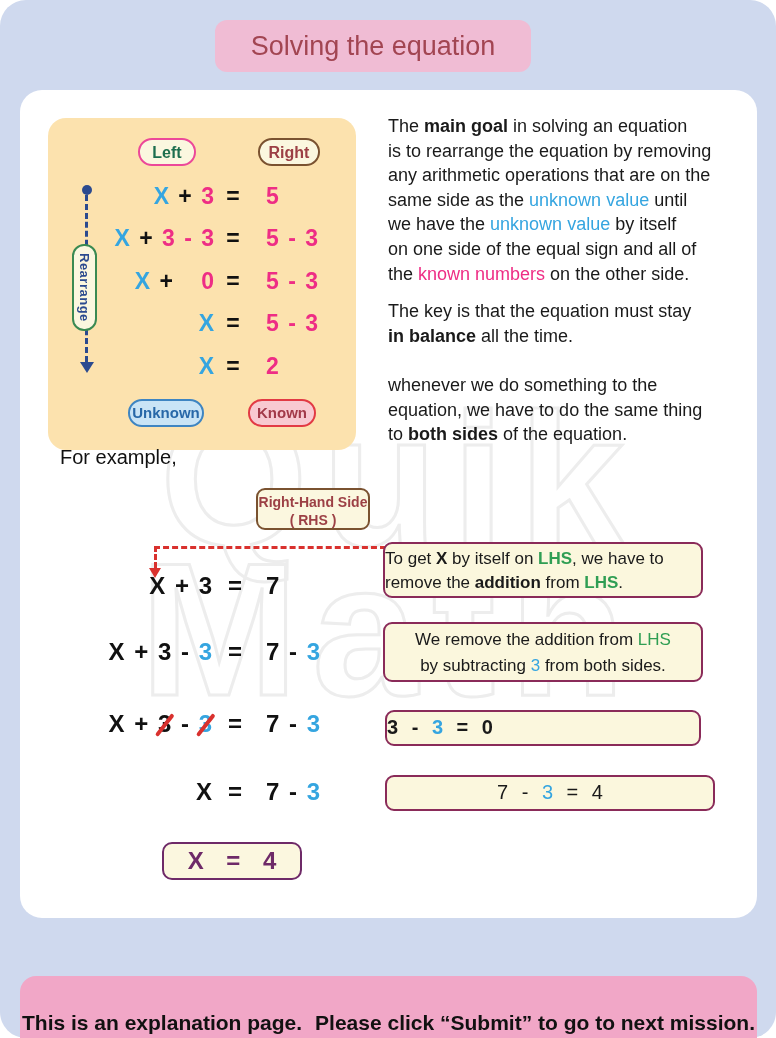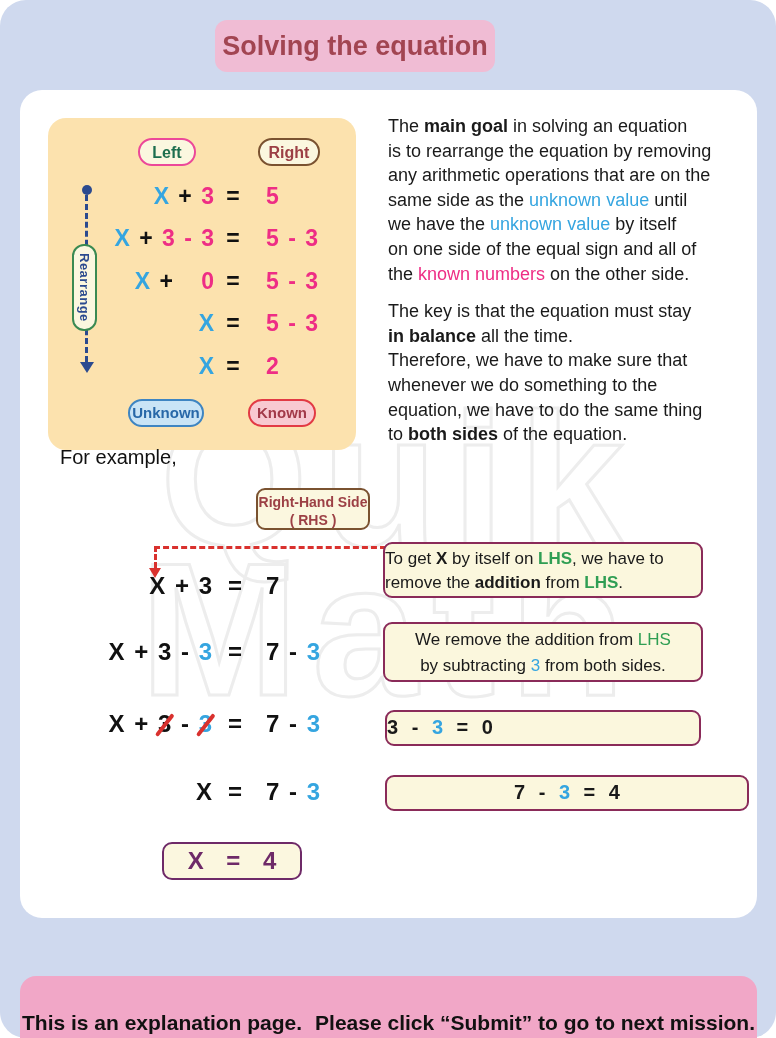--- a/index.html
+++ b/index.html
@@ -10,22 +10,22 @@
     --maroon:#9c4045;
     --purple:#6e2a68;
     --callout:#8a2b59;
     --red:#d9312e;
     --navy:#2b4a8f;
     --cream:#fbf7df;
   }
   *{box-sizing:border-box;margin:0;padding:0}
   html,body{width:776px;height:1038px;background:#fff;font-family:"Liberation Sans",sans-serif;overflow:hidden}
   .bg{position:absolute;left:0;top:0;width:776px;height:1038px;background:#cfd9ee;border-radius:26px}
-  .title-box{position:absolute;left:215px;top:20px;width:280px;height:52px;background:#f0bcd4;border-radius:12px;
-    color:#a24552;font-size:27px;font-weight:700;text-align:center;line-height:52px}
+  .title-box{position:absolute;left:215px;top:20px;width:316px;height:52px;background:#f0bcd4;border-radius:12px;
+    color:#a24552;font-size:27px;font-weight:400;text-align:center;line-height:52px}
   .main{position:absolute;left:20px;top:90px;width:737px;height:828px;background:#fff;border-radius:22px;overflow:hidden}
   .wm{position:absolute;font-size:190px;font-weight:700;letter-spacing:14px;color:transparent;
     -webkit-text-stroke:3px #ededed;z-index:0;pointer-events:none}
   .wm1{left:140px;top:280px}
   .wm2{left:120px;top:430px}
 
   
   .orange{position:absolute;left:28px;top:28px;width:308px;height:332px;background:#fce2ae;border-radius:18px;z-index:1}
   .pillbadge{position:absolute;border-radius:14px;background:var(--cream);text-align:center;font-weight:700}
   .badge-left{left:90px;top:20px;width:58px;height:28px;border:2px solid #ec4899;color:var(--green-dark);font-size:16px;line-height:25px}
@@ -64,21 +64,21 @@
   .ex-a{top:482px}.ex-b{top:548px}.ex-c{top:620px}.ex-d{top:688px}
   .result-box{position:absolute;left:142px;top:752px;width:140px;height:38px;background:var(--cream);
     border:2.5px solid var(--purple);border-radius:10px;color:var(--purple);font-size:24px;font-weight:700;
     text-align:center;line-height:34px;word-spacing:16px;z-index:1}
 
   
   .callout{position:absolute;background:#fbf7dd;border:2.5px solid var(--callout);border-radius:9px;color:#1a1a1a;z-index:1}
   .co-1{left:363px;top:452px;width:320px;height:56px;font-size:17px;line-height:24px;padding:3px 0;text-align:left}
   .co-2{left:363px;top:532px;width:320px;height:60px;font-size:17px;line-height:26px;padding:3px 12px;text-align:center}
   .co-3{left:365px;top:620px;width:316px;height:36px;font-size:20px;font-weight:700;text-align:left;line-height:31px;word-spacing:8px}
-  .co-4{left:365px;top:685px;width:364px;height:36px;font-size:20px;font-weight:700;text-align:center;line-height:31px;word-spacing:8px}
+  .co-4{left:365px;top:685px;width:330px;height:36px;font-size:20px;font-weight:400;text-align:center;line-height:31px;word-spacing:8px}
 
   
   .footer{position:absolute;left:20px;top:976px;width:737px;height:94px;background:#f1a7c7;border-radius:16px;
     display:flex;flex-direction:row;align-items:center;justify-content:center;gap:13px;
     font-size:21px;font-weight:700;color:#111}
 
   
   .sg-b{font-weight:700}
   .sg-blue{color:var(--blue)}
   .sg-pink{color:var(--pink)}
@@ -135,21 +135,21 @@
       <div class="eqs">=</div>
       <div class="rhs"><span class="sg-pink">2</span></div>
     </div>
 
     <div class="pillbadge badge-unknown">Unknown</div>
     <div class="pillbadge badge-known">Known</div>
   </div>
 
   <div class="intro">
     <div class="para1"><span>The </span><span class="sg-b">main goal</span><span> in solving an equation</span><br><span>is to rearrange the equation by removing</span><br><span>any arithmetic operations that are on the</span><br><span>same side as the </span><span class="sg-blue">unknown value</span><span> until</span><br><span>we have the </span><span class="sg-blue">unknown value</span><span> by itself</span><br><span>on one side of the equal sign and all of</span><br><span>the </span><span class="sg-pink">known numbers</span><span> on the other side.</span></div>
-    <div class="para2"><span>The key is that the equation must stay</span><br><span class="sg-b">in balance</span><span> all the time.</span><br><span>Therefore, we have to make sure that</span><br><span>whenever we do something to the</span><br><span>equation, we have to do the same thing</span><br><span>to </span><span class="sg-b">both sides</span><span> of the equation.</span></div>
+    <div class="para2"><span>The key is that the equation must stay</span><br><span class="sg-b">in balance</span><span> all the time.</span><br><br><span>whenever we do something to the</span><br><span>equation, we have to do the same thing</span><br><span>to </span><span class="sg-b">both sides</span><span> of the equation.</span></div>
   </div>
 
   <div class="ex-heading">For example,</div>
 
   <div class="badge-rhs"><span>Right-Hand Side</span><br><span>( RHS )</span></div>
 
   <div class="ptr-h"></div>
   <div class="ptr-v"></div>
   <div class="ptr-head"></div>
 

